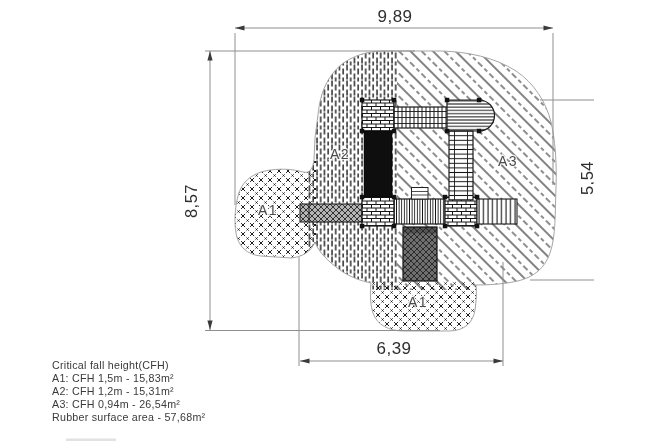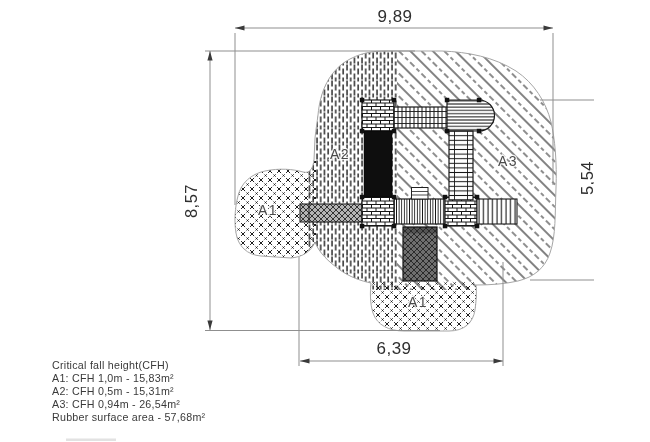--- a/index.html
+++ b/index.html
@@ -201,18 +201,18 @@
   <text class="area-label" x="268" y="215" text-anchor="middle">A1</text>
   <text class="area-label" x="340" y="159" text-anchor="middle">A2</text>
   <text class="area-label" x="508" y="166" text-anchor="middle">A3</text>
   <text class="area-label" x="418" y="307" text-anchor="middle">A1</text>
 
   <rect x="66" y="438.5" width="50" height="2.5" fill="#e2e2e2"></rect>
 </svg>
 
   <div class="legend">
     <div class="legend-line">Critical fall height(CFH)</div>
-    <div class="legend-line">A1: CFH 1,0m - 15,83m²</div>
-    <div class="legend-line">A2: CFH 0,5m - 15,31m²</div>
+    <div class="legend-line">A1: CFH 1,5m - 15,83m²</div>
+    <div class="legend-line">A2: CFH 1,2m - 15,31m²</div>
     <div class="legend-line">A3: CFH 0,94m - 26,54m²</div>
     <div class="legend-line">Rubber surface area - 57,68m²</div>
   </div>
 </div>
 
 </body></html>

